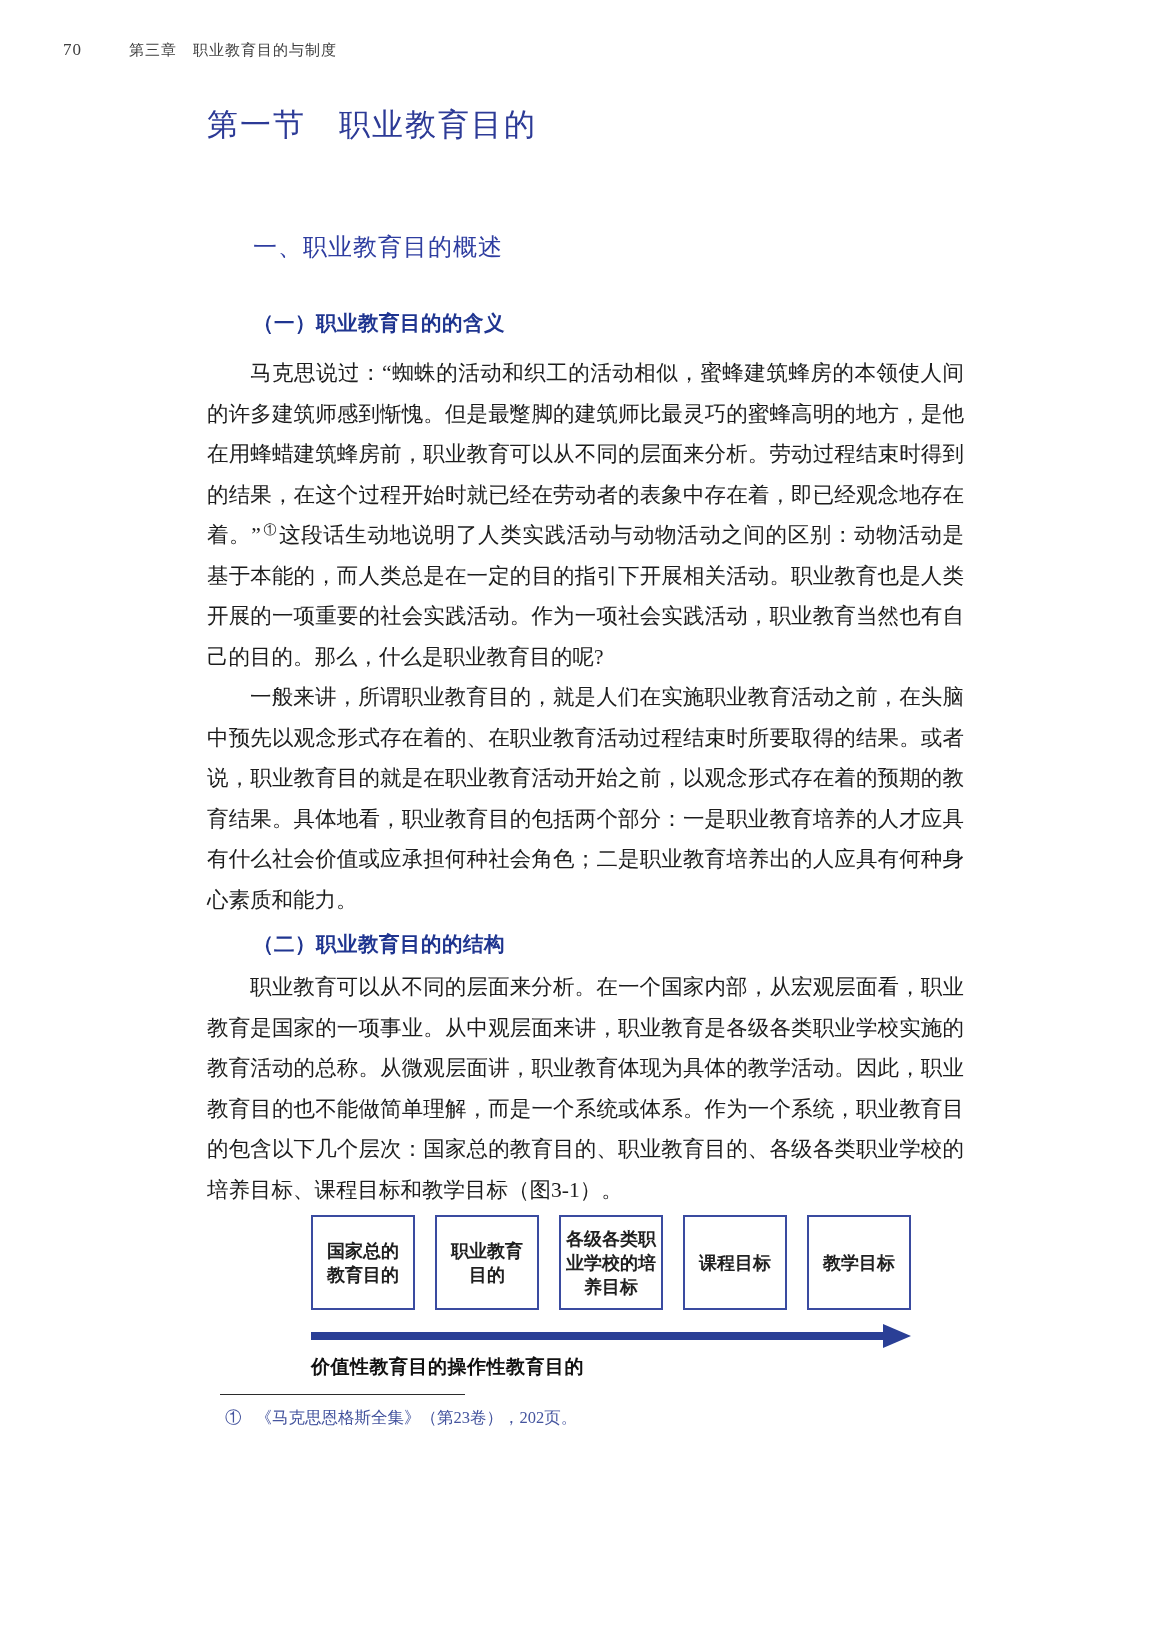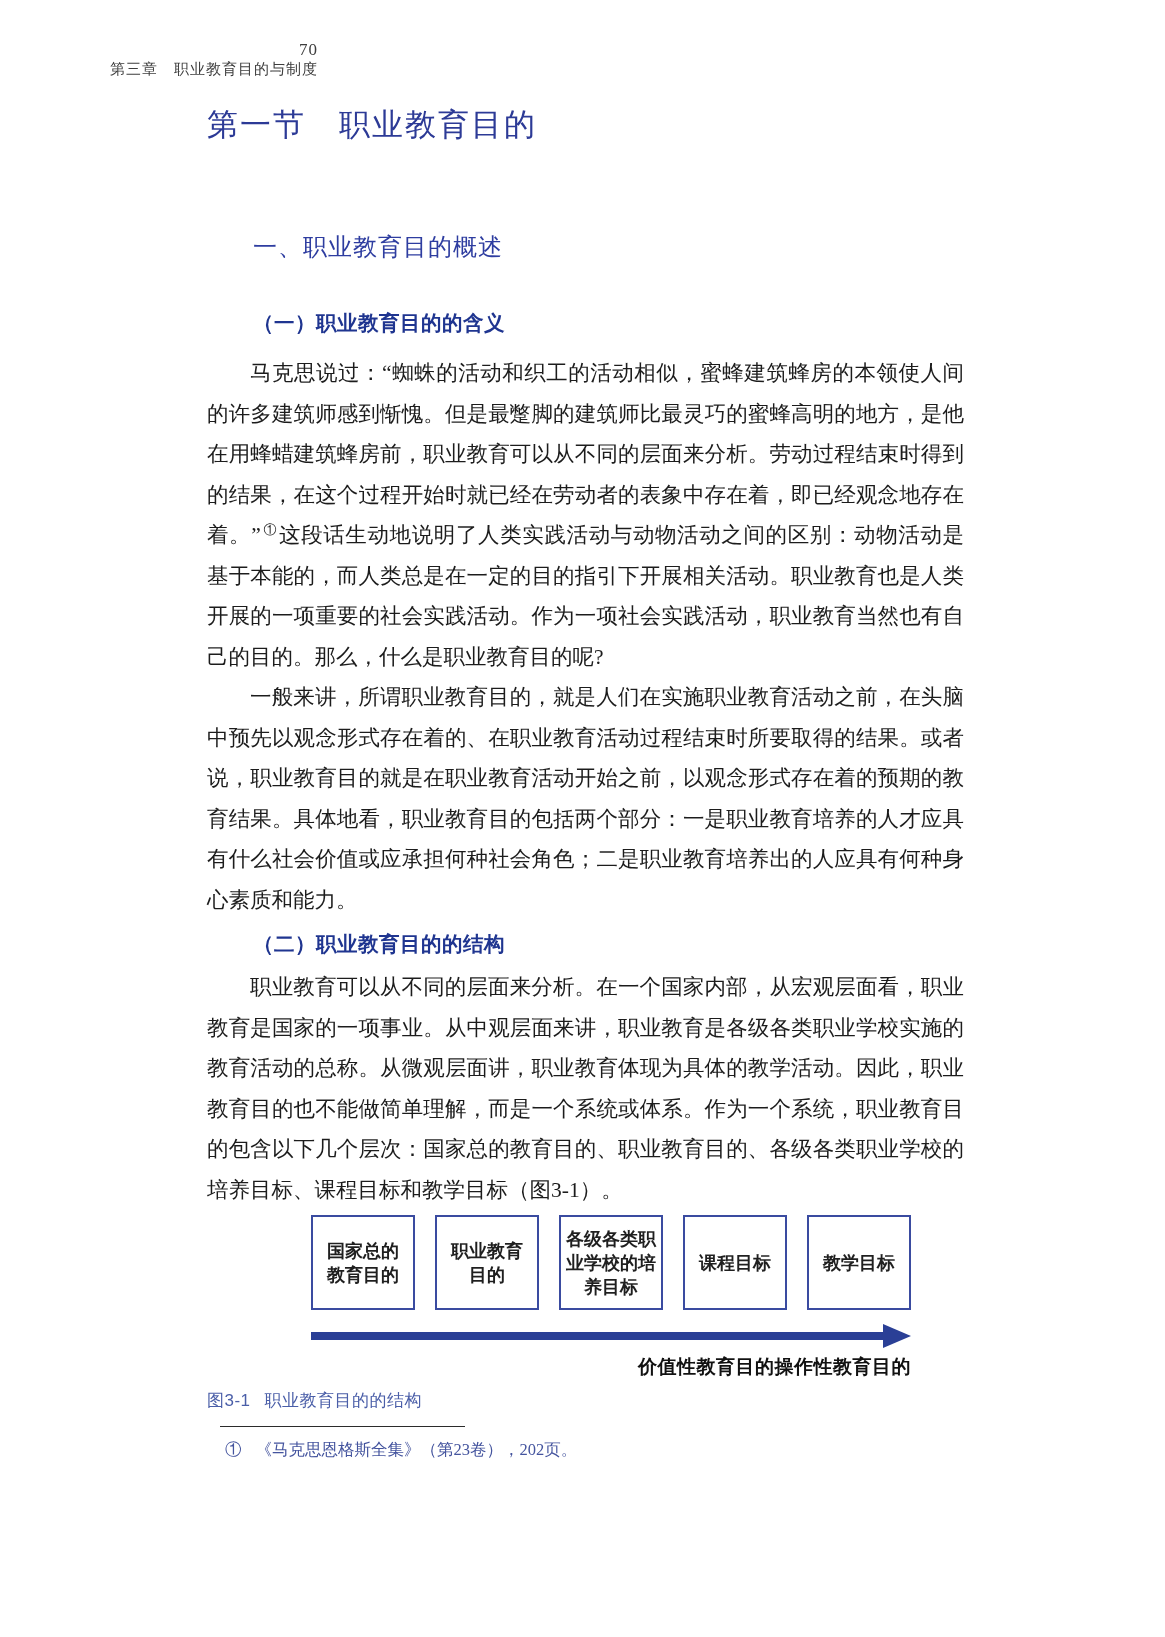--- a/index.html
+++ b/index.html
@@ -8,21 +8,21 @@
     background:#ffffff;
     font-family:"Liberation Serif", serif;
     color:#1f1f1f;
     position:relative;
     overflow:hidden;
   }
   
   .page-header{
     position:absolute;top:40px;left:63px;
     font-size:16px;color:#3d3d3d;
-    display:flex;align-items:flex-end;flex-direction:column;
+    display:flex;align-items:center;
   }
   .page-number{font-size:17px;letter-spacing:1px;}
   .running-head{margin-left:47px;font-size:15px;letter-spacing:1px;}
 
   .main{margin-left:207px;width:757px;}
 
   .h1{
     margin:0;padding-top:103px;
     font-family:"Liberation Sans", sans-serif;
     font-size:31px;line-height:44px;font-weight:500;
@@ -79,21 +79,21 @@
   }
   .arrow-bar{flex:1;height:8px;background:#2a3f96;}
   .arrow-head{
     width:0;height:0;
     border-top:12px solid transparent;
     border-bottom:12px solid transparent;
     border-left:28px solid #2a3f96;
   }
   .label-row{
     margin-top:6px;
-    display:flex;justify-content:flex-end;
+    display:flex;justify-content:flex-start;
     font-size:19px;font-weight:bold;color:#111;
     letter-spacing:.5px;
   }
   .fig-caption{
     margin-top:9px;
     font-family:"Liberation Sans", sans-serif;
     font-size:17px;color:#4a5ea8;letter-spacing:.5px;
   }
   .fig-caption .cap-text{margin-left:14px;}
 
@@ -155,23 +155,20 @@
     <div class="arrow-row">
       <div class="arrow-bar"></div>
       <div class="arrow-head"></div>
     </div>
     <div class="label-row">
       <span>价值性教育目的</span>
       <span>操作性教育目的</span>
     </div>
   </div>
 
-  <div class="fig-caption">
-    <span class="cap-tag">图3-1</span><span class="cap-text">职业教育目的的结构</span>
-  </div>
 
 
   <div class="footnote">
     <div class="footnote-rule"></div>
     <div class="footnote-text">
       <span class="fn-circle">①</span><span>《马克思恩格斯全集》（第23卷），202页。</span>
     </div>
   </div>
 
 </div>

